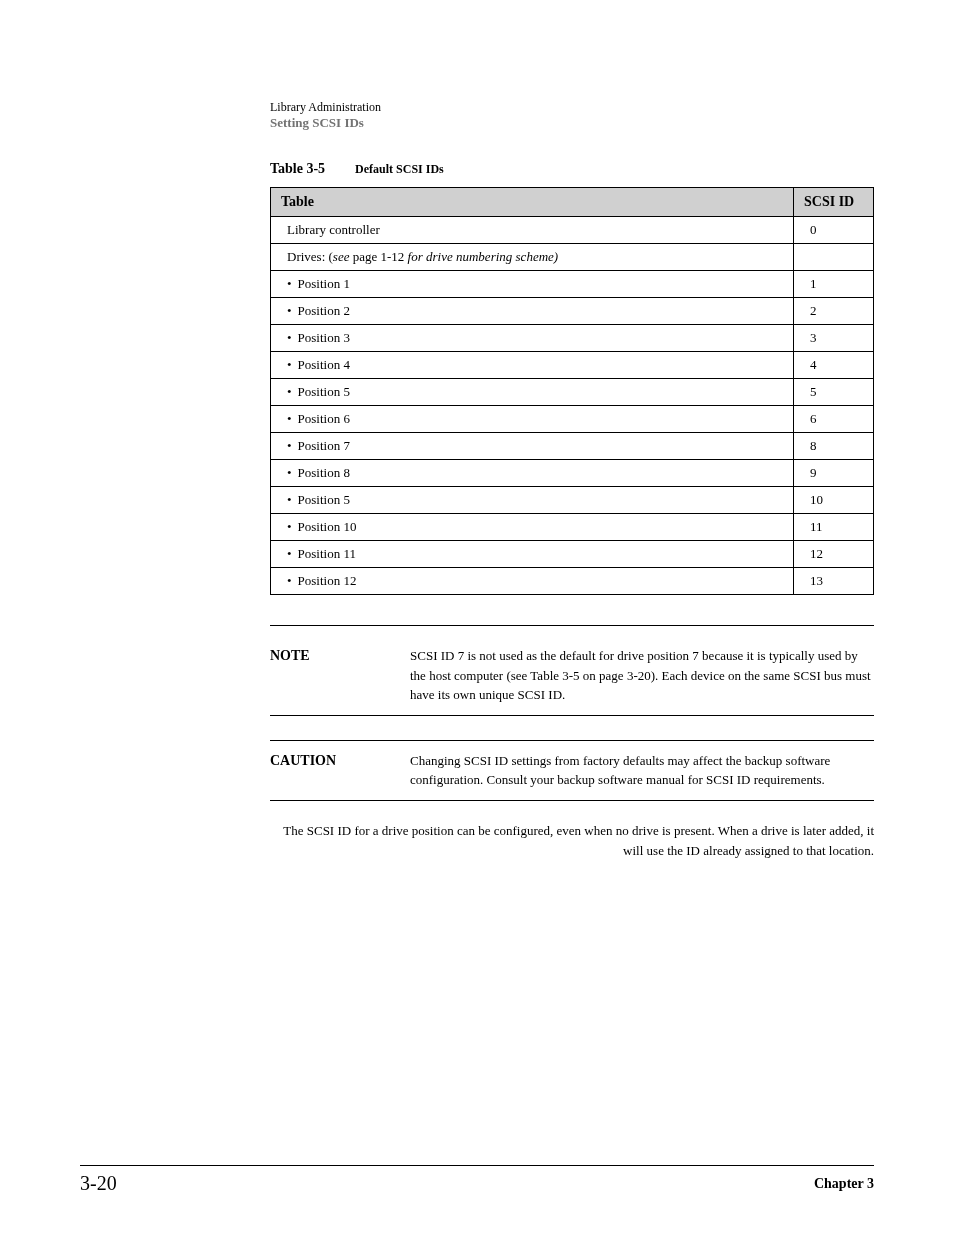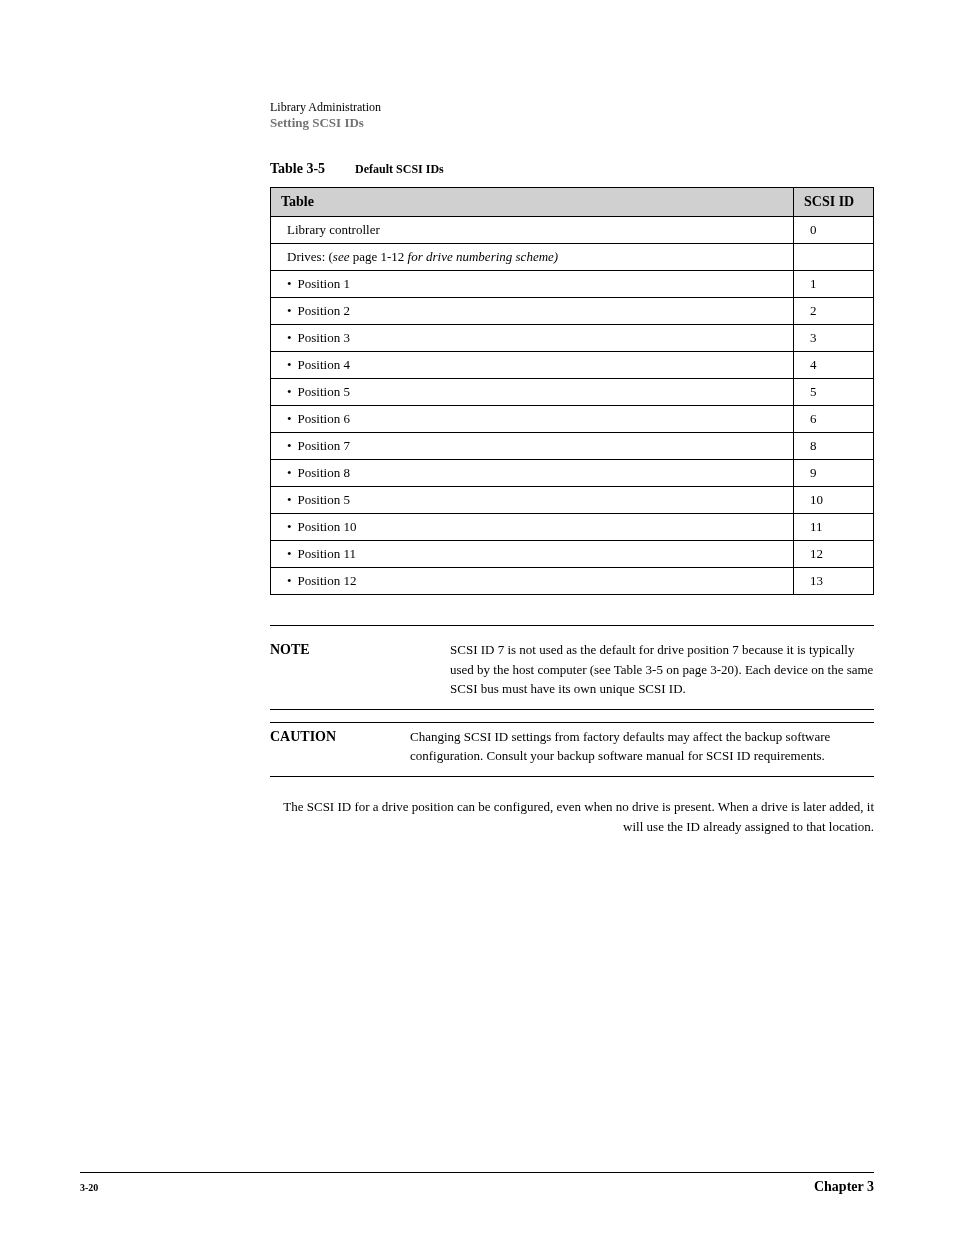--- a/index.html
+++ b/index.html
@@ -105,31 +105,30 @@
     .position-cell {
       display: flex;
       align-items: center;
     }
 
     
     .note-section {
       margin-top: 30px;
       display: flex;
       border-top: 1.5px solid #000;
-      padding-top: 14px;
+      padding-top: 20px;
       padding-bottom: 10px;
       border-bottom: 1.5px solid #000;
-      gap: 40px;
     }
 
     .caution-section {
-      margin-top: 12px;
+      margin-top: 24px;
       display: flex;
       border-top: 1.5px solid #000;
-      padding-top: 4px;
+      padding-top: 10px;
       padding-bottom: 10px;
       border-bottom: 1.5px solid #000;
     }
 
     .label-col {
       width: 140px;
       min-width: 140px;
       font-weight: bold;
       font-size: 14px;
       padding-top: 2px;
@@ -154,22 +153,22 @@
       left: 80px;
       right: 80px;
       border-top: 1.5px solid #000;
       padding-top: 6px;
       display: flex;
       justify-content: space-between;
       align-items: center;
     }
 
     .footer-left {
-      font-weight: bold;
-      font-size: 10px;
+      font-weight: normal;
+      font-size: 20px;
     }
 
     .footer-right {
       font-weight: bold;
       font-size: 14px;
     }
   </style>
 </head>
 <body>
 

